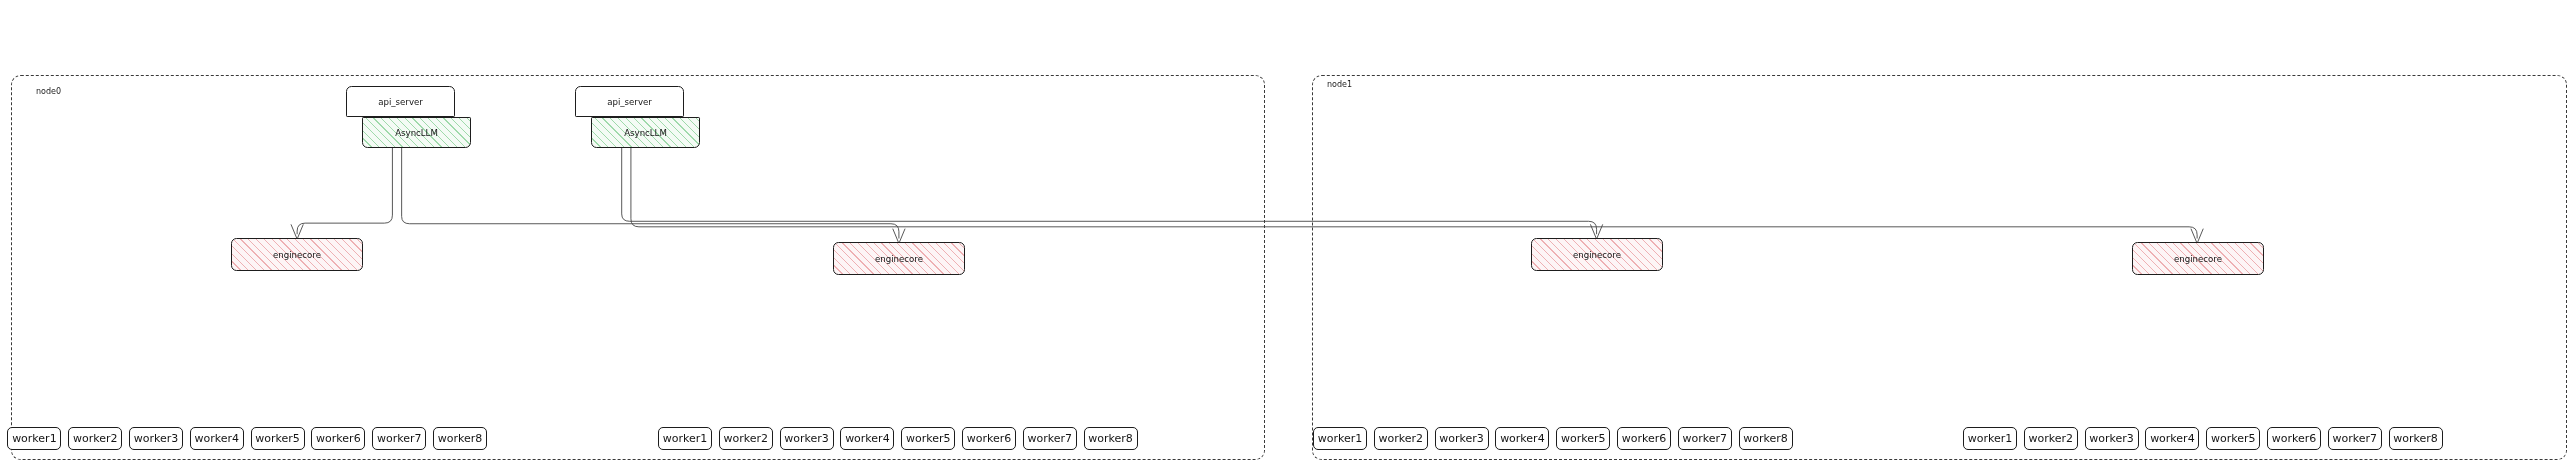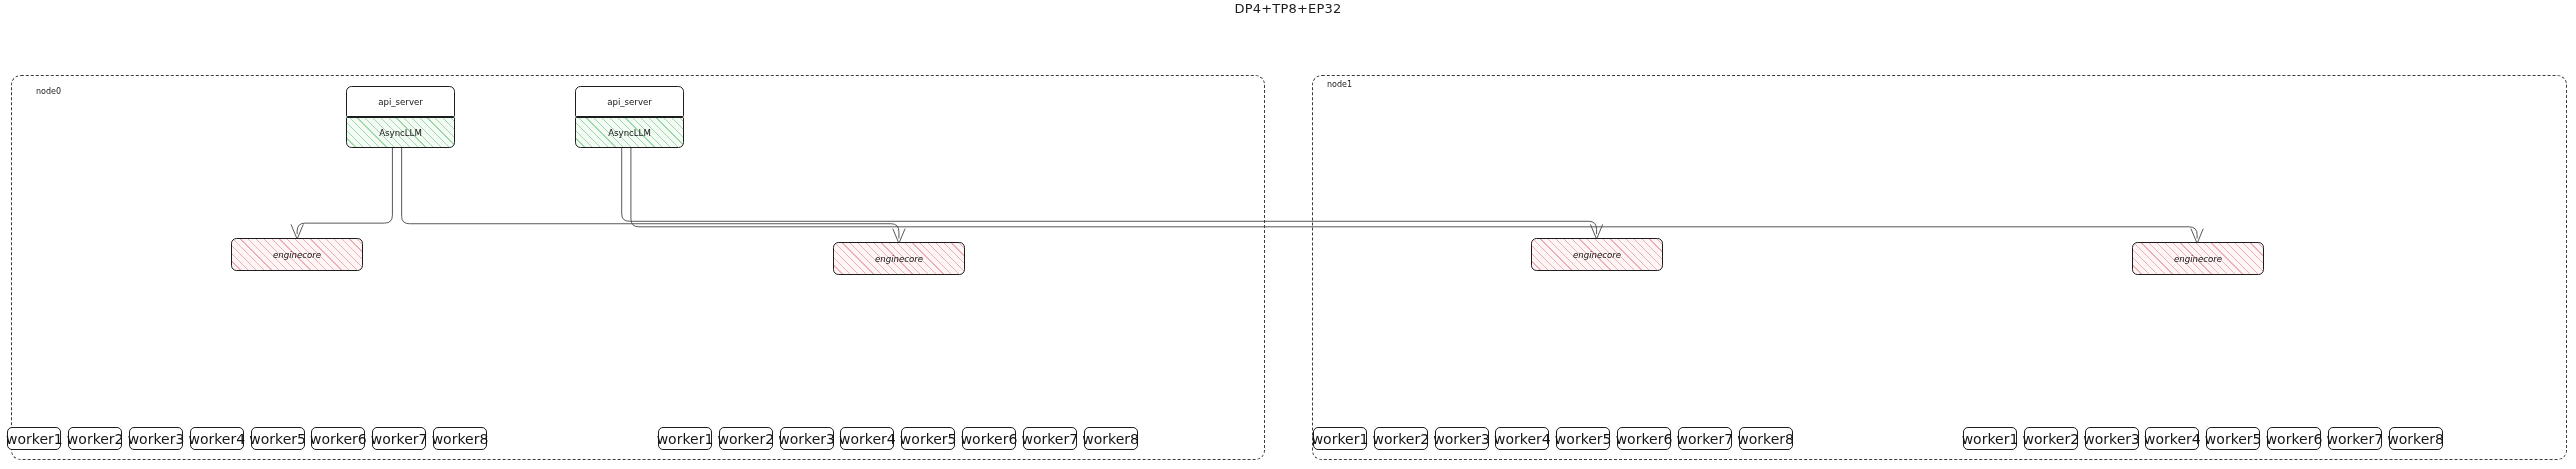--- a/index.html
+++ b/index.html
@@ -19,36 +19,34 @@
 
   .box-async{
     background-color:#f4fbf5;
     background-image:repeating-linear-gradient(45deg,
        rgba(90,190,110,.55) 0 0.9px, rgba(0,0,0,0) 0.9px 5.5px);
   }
   .box-engine{
     background-color:#fdf5f6;
     background-image:repeating-linear-gradient(45deg,
        rgba(226,120,125,.55) 0 0.9px, rgba(0,0,0,0) 0.9px 5.5px);
-    font-style:italic;
   }
-  .box-worker{font-size:14px;border-width:1px;border-radius:5px;}
+  .box-worker{font-size:11px;border-width:1px;border-radius:5px;}
   .box-api{border-bottom-left-radius:1.2px;border-bottom-right-radius:1.2px;}
-  .box-async.stacked{border-top-left-radius:1.2px;border-top-right-radius:1.2px;border-top-width:1.1px;}
+  .box-async.stacked{border-top-left-radius:1.2px;border-top-right-radius:1.2px;border-top-width:1.1px;margin-left:16px;}
 
   #edges{position:absolute;left:0;top:0;width:2576px;height:469px;pointer-events:none;}
   .edge{fill:none;stroke:#4a4a4a;stroke-width:1.5px;}
   .ahead{fill:none;stroke:#4a4a4a;stroke-width:1.5px;}
 </style>
 </head>
 <body>
 
 <div id="stage">
 
-  <div id="title">DP4+TP8+EP32</div>
 
   <svg id="edges" viewBox="0 0 4188 763" xmlns="http://www.w3.org/2000/svg">
 
     <path class="edge" d="M 637 240 L 637 350 Q 637 363 624 363 L 495 363 Q 482 363 482 376 L 482 381"></path>
     <path class="ahead" d="M 472 365 L 482 389 L 492 365"></path>
 
     <path class="edge" d="M 652 240 L 652 352 Q 652 364 665 364 L 1448 364 Q 1461 364 1461 377 L 1461 388"></path>
     <path class="ahead" d="M 1451 372 L 1461 396 L 1471 372"></path>
 
     <path class="edge" d="M 1010 240 L 1010 348 Q 1010 360 1023 360 L 2583 360 Q 2596 360 2596 373 L 2596 381"></path>

